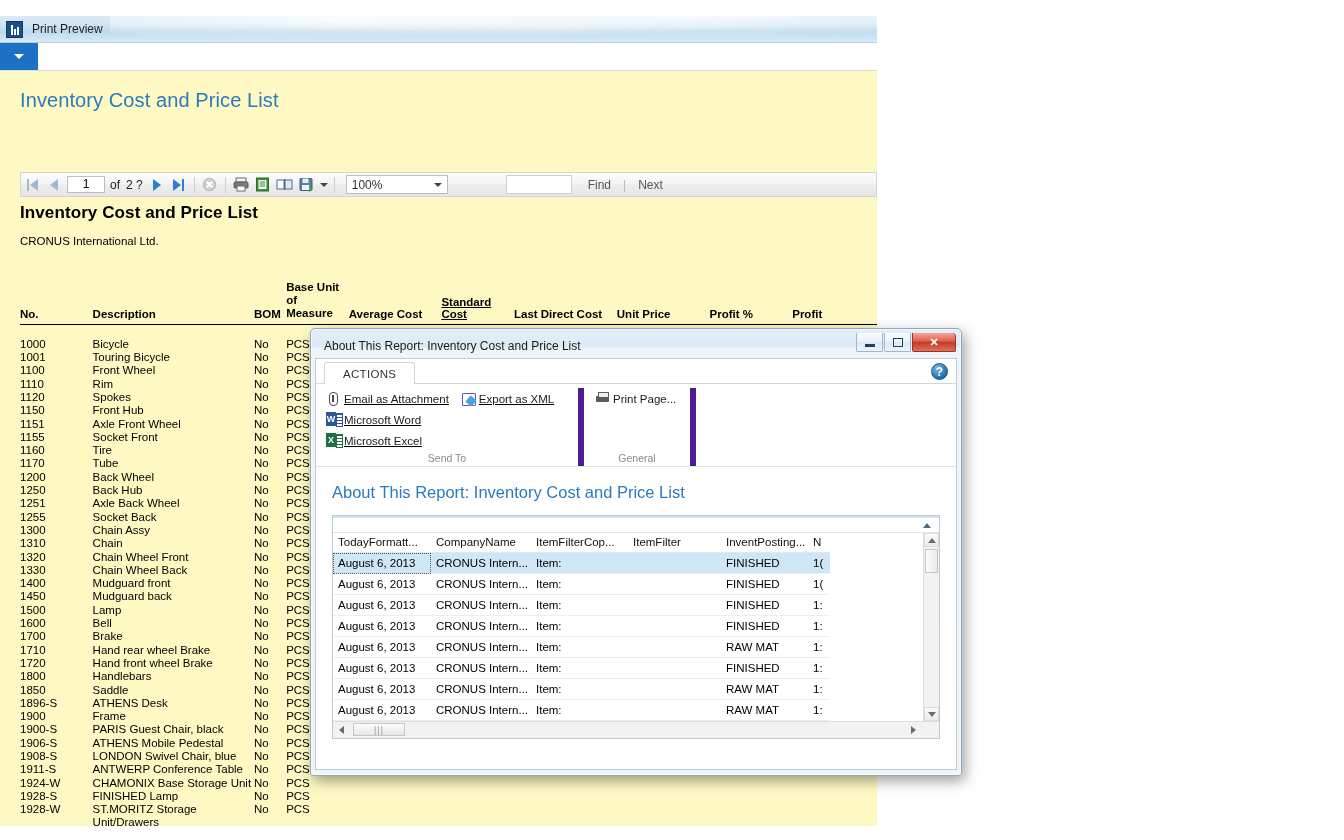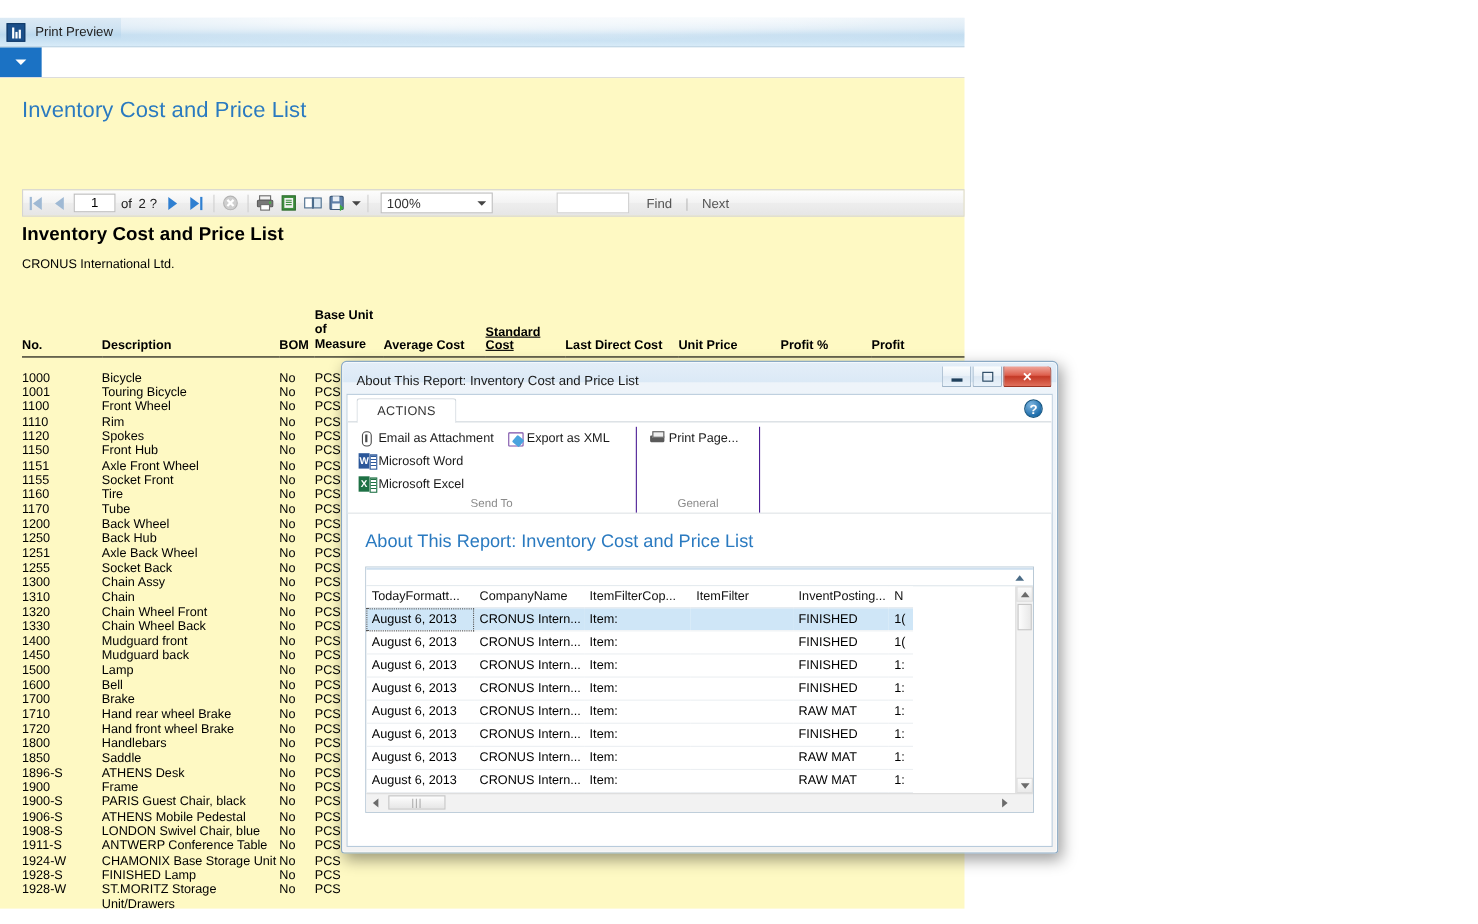--- a/index.html
+++ b/index.html
@@ -163,27 +163,27 @@
     letter-spacing: .3px;
   }
   .help-icon {
     position:absolute; right: 8px; top: 4px; width: 17px; height:17px; border-radius:50%;
     background: radial-gradient(circle at 35% 28%, #7fb6e0, #1f6fad 70%);
     color:#fff; font-size: 12px; font-weight:bold; display:flex; align-items:center; justify-content:center;
     border: 1px solid #17557f; cursor: default;
   }
   .d-groups { display:flex; height: 82px; padding-top: 4px; }
   .d-group { position: relative; padding: 0 10px; }
-  .d-group + .d-group { border-left: 1px solid #4c1d95; padding-left: 11px; }
+  .d-group + .d-group { border-left: 6px solid #4c1d95; padding-left: 11px; }
   .d-group .glabel {
     position:absolute; bottom: 2px; left:0; right:0; text-align:center; font-size: 10.5px; color:#8a8a8a;
   }
   .d-cmdrow { display:flex; gap: 12px; }
   .d-cmd { display:flex; align-items:center; gap: 3px; font-size: 11.5px; color:#1a1a1a; height: 21px; cursor: default; }
-  .d-col { display:flex; flex-direction:column; }
+  .d-col { display:flex; flex-direction:column;text-decoration:underline; }
   .ico { width: 15px; height: 15px; flex:none; display:inline-block; position: relative; }
 
   .ico-clip::before{
     content:""; position:absolute; left:3px; top:1px; width:7px; height:12px;
     border:1.6px solid #4a4a4a; border-radius:4px;
   }
   .ico-clip::after{
     content:""; position:absolute; left:6px; top:4px; width:2px; height:7px; background:#4a4a4a;
   }
   .ico-xml::before{

